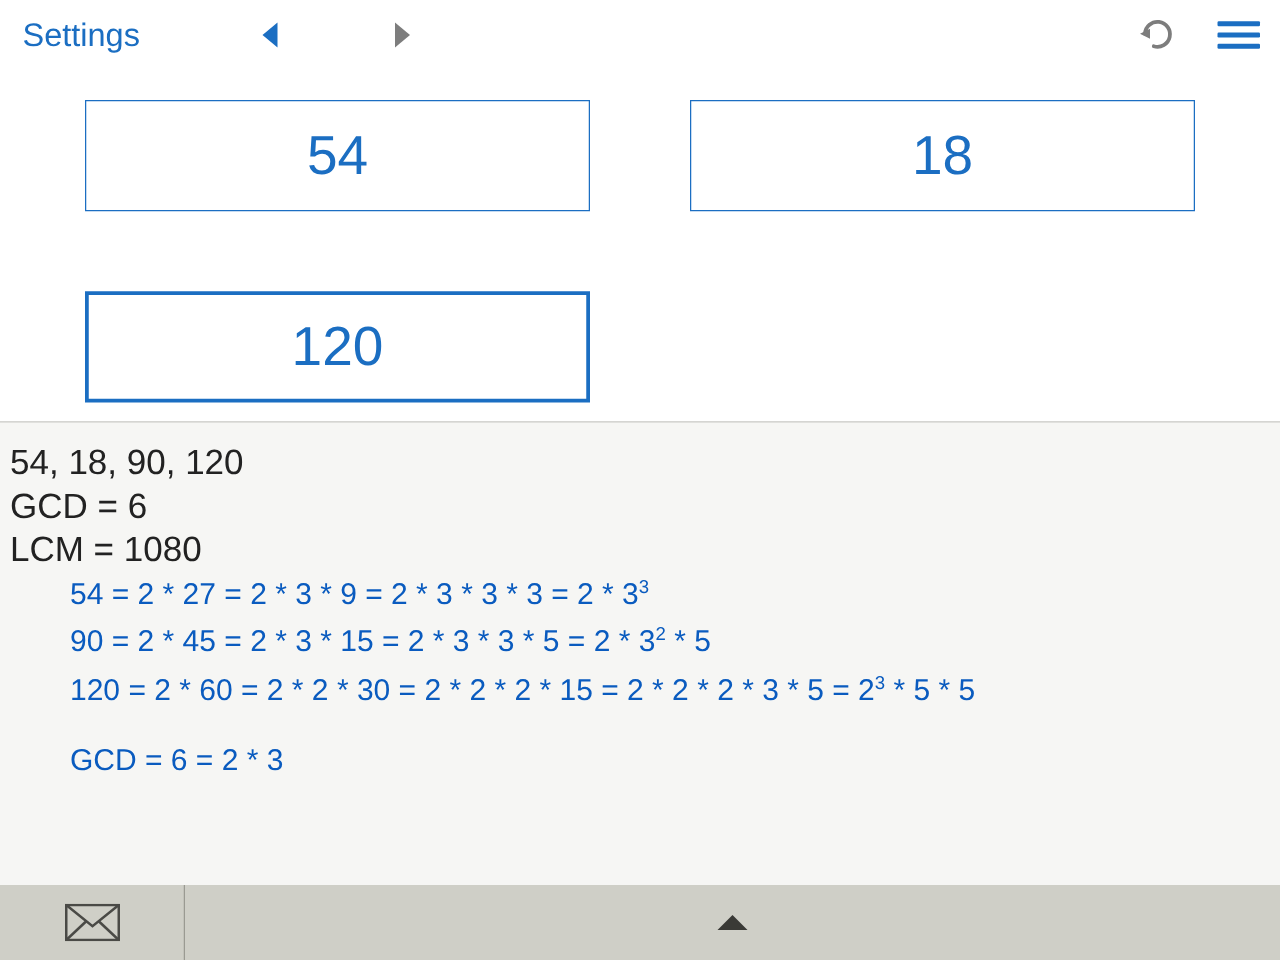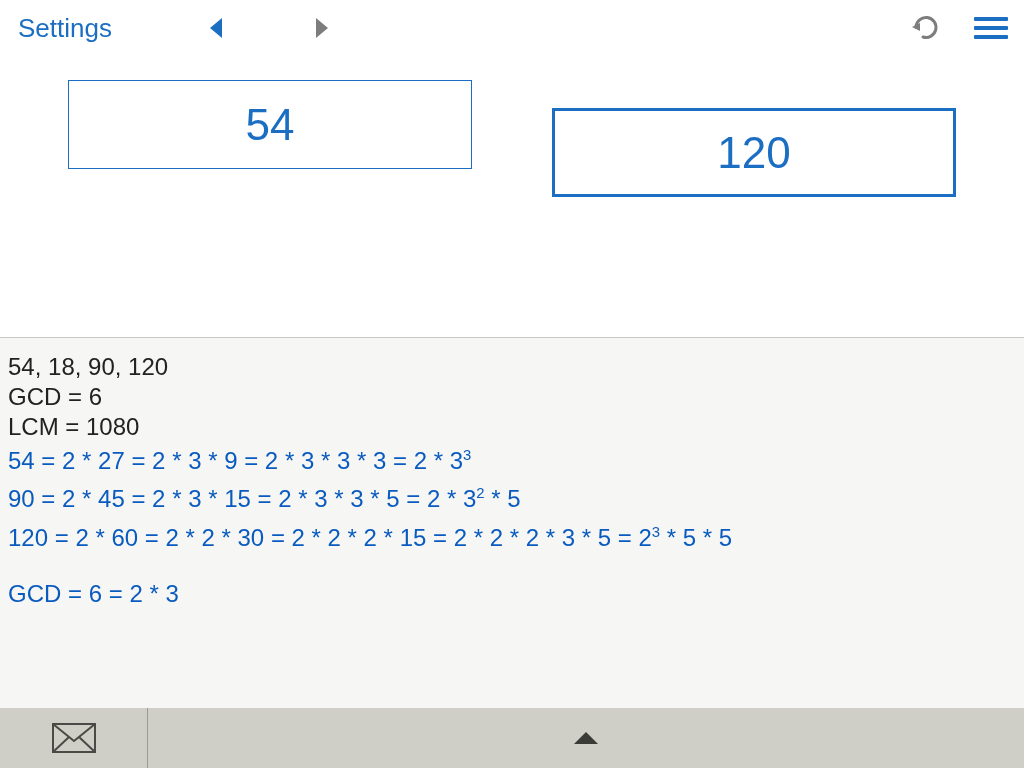--- a/index.html
+++ b/index.html
@@ -76,28 +76,29 @@
     left: 0;
     right: 0;
     bottom: 60px;
     background: #f6f6f4;
     border-top: 1px solid #c9c9c6;
     padding: 14px 8px 10px 8px;
     overflow: hidden;
   }
   .res-summary {
     color: #222;
-    font-size: 24px;
+    font-size: 28px;
     line-height: 1.25;
   }
   .res-line {
     color: #0a5bbf;
     font-size: 24px;
     line-height: 1.6;
     white-space: nowrap;
+    margin-left: 48px;
   }
   .res-gap { height: 18px; }
   sup { font-size: 0.62em; vertical-align: super; line-height: 0; }
   .bottom-bar {
     position: absolute;
     left: 0; right: 0; bottom: 0;
     height: 60px;
     display: flex;
     background: #cfcfc7;
   }
@@ -145,20 +146,21 @@
   </span>
   <div class="menu-btn">
     <div class="bar"></div>
       <div class="bar"></div>
       <div class="bar"></div>
   </div>
 </div>
 
 <div class="inputs">
   <div class="num-field">54</div>
+  <div class="num-field">18</div>
   <div class="num-field active">120</div>
 </div>
 
 <div class="results">
   <div class="res-summary">54, 18, 90, 120</div>
   <div class="res-summary">GCD = 6</div>
   <div class="res-summary">LCM = 1080</div>
 
   <div class="res-line">
     <span>54 = 2 * 27 = 2 * 3 * 9 = 2 * 3 * 3 * 3 = 2 * 3</span><sup>3</sup><span></span>

